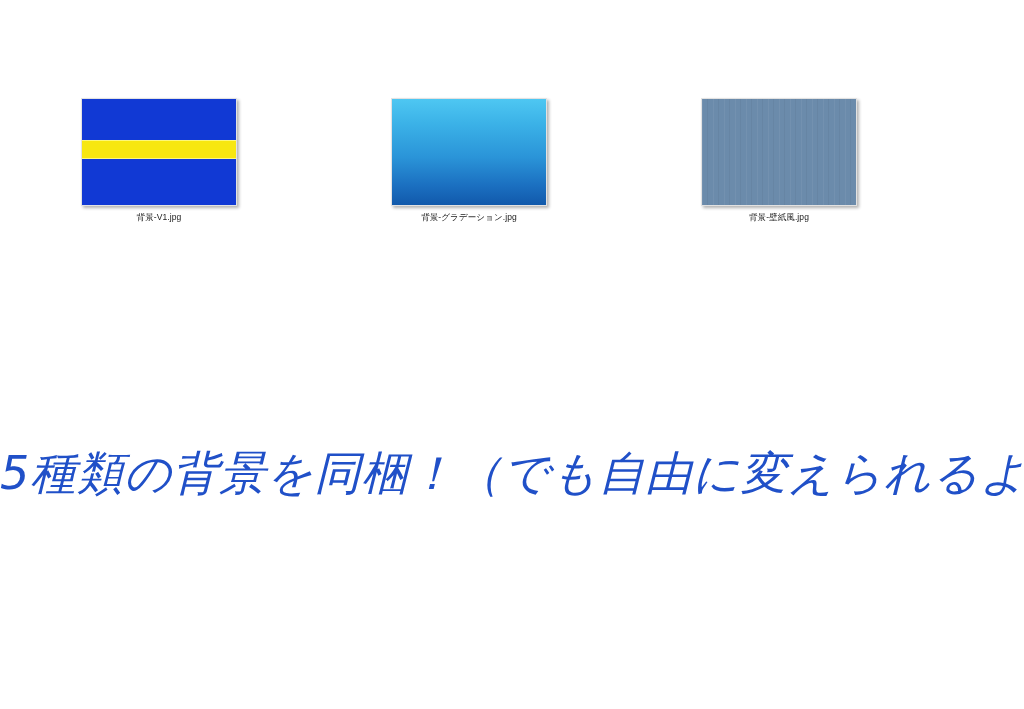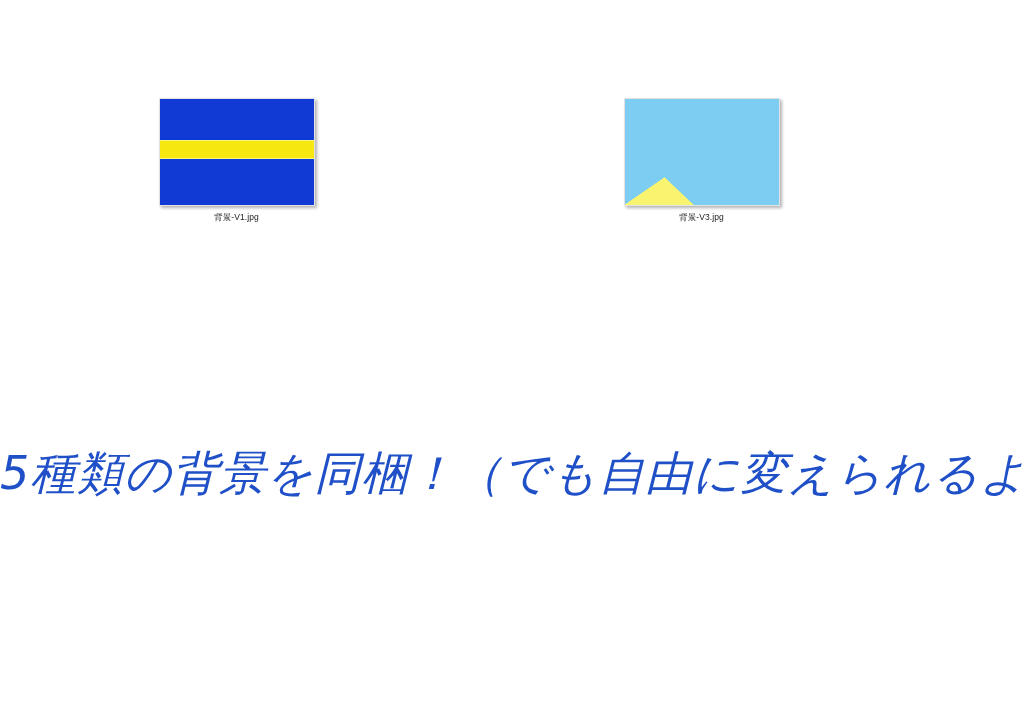--- a/index.html
+++ b/index.html
@@ -139,27 +139,31 @@
 
   <div class="thumb-cell">
     <div class="thumb-frame">
       <div class="thumb-art art-v1">
         <div class="band-yellow"></div>
       </div>
     </div>
     <div class="thumb-caption">背景-V1.jpg</div>
   </div>
 
+
+
   <div class="thumb-cell">
     <div class="thumb-frame">
-      <div class="thumb-art art-v3">
-        <div class="tri-yellow"></div>
-      </div>
+      <div class="thumb-art art-gradient"></div>
     </div>
-    <div class="thumb-caption">背景-V3.jpg</div>
+    <div class="thumb-caption">背景-グラデーション.jpg</div>
   </div>
 
-
-
+  <div class="thumb-cell">
+    <div class="thumb-frame">
+      <div class="thumb-art art-wallpaper"></div>
+    </div>
+    <div class="thumb-caption">背景-壁紙風.jpg</div>
+  </div>
 
 </div>
 
 <div id="headline">5種類の背景を同梱！（でも自由に変えられるよ）</div>
 
 </body></html>

